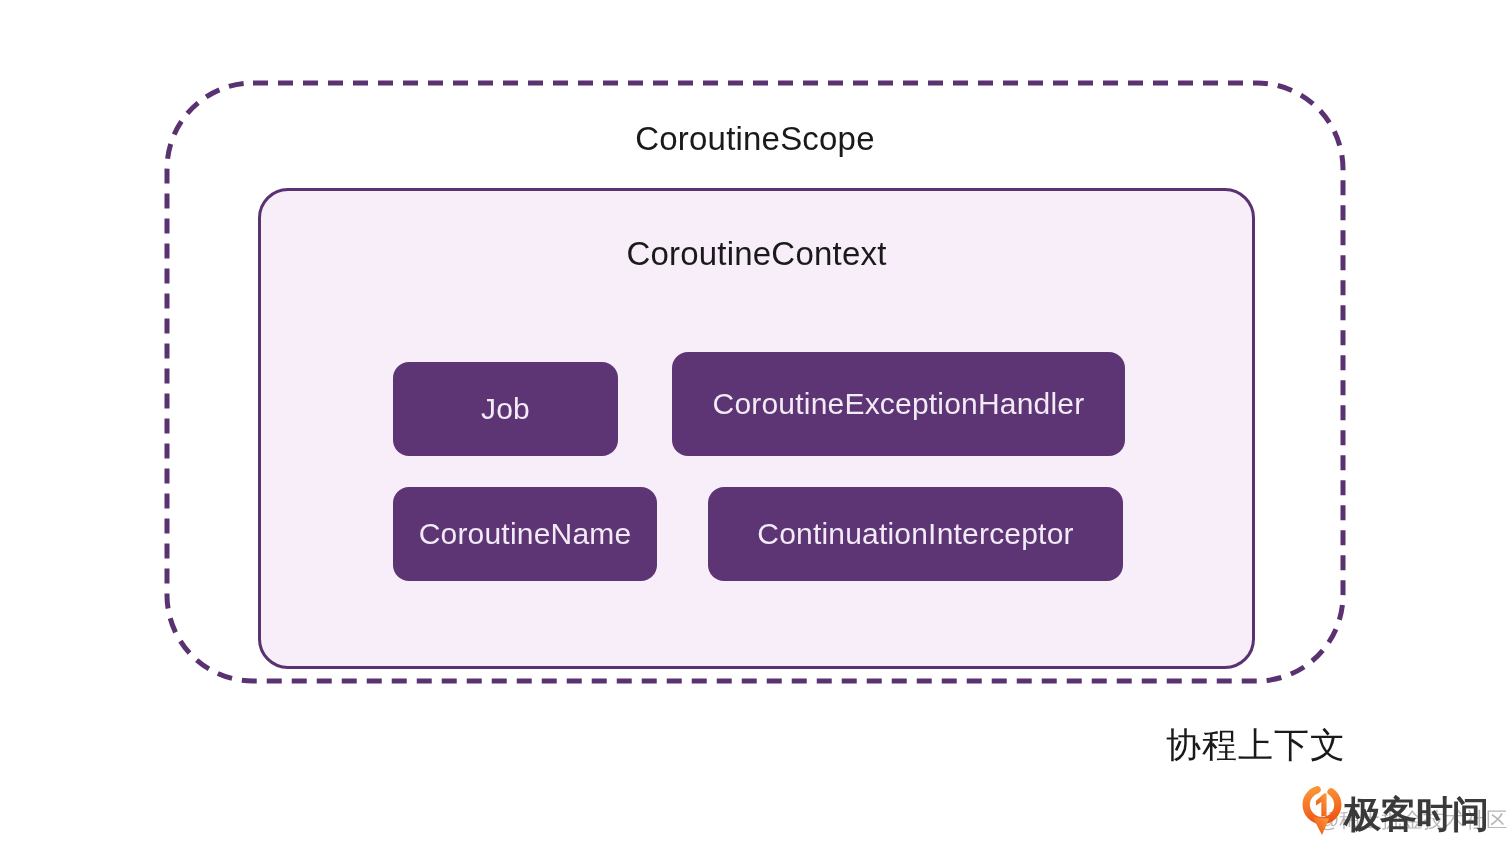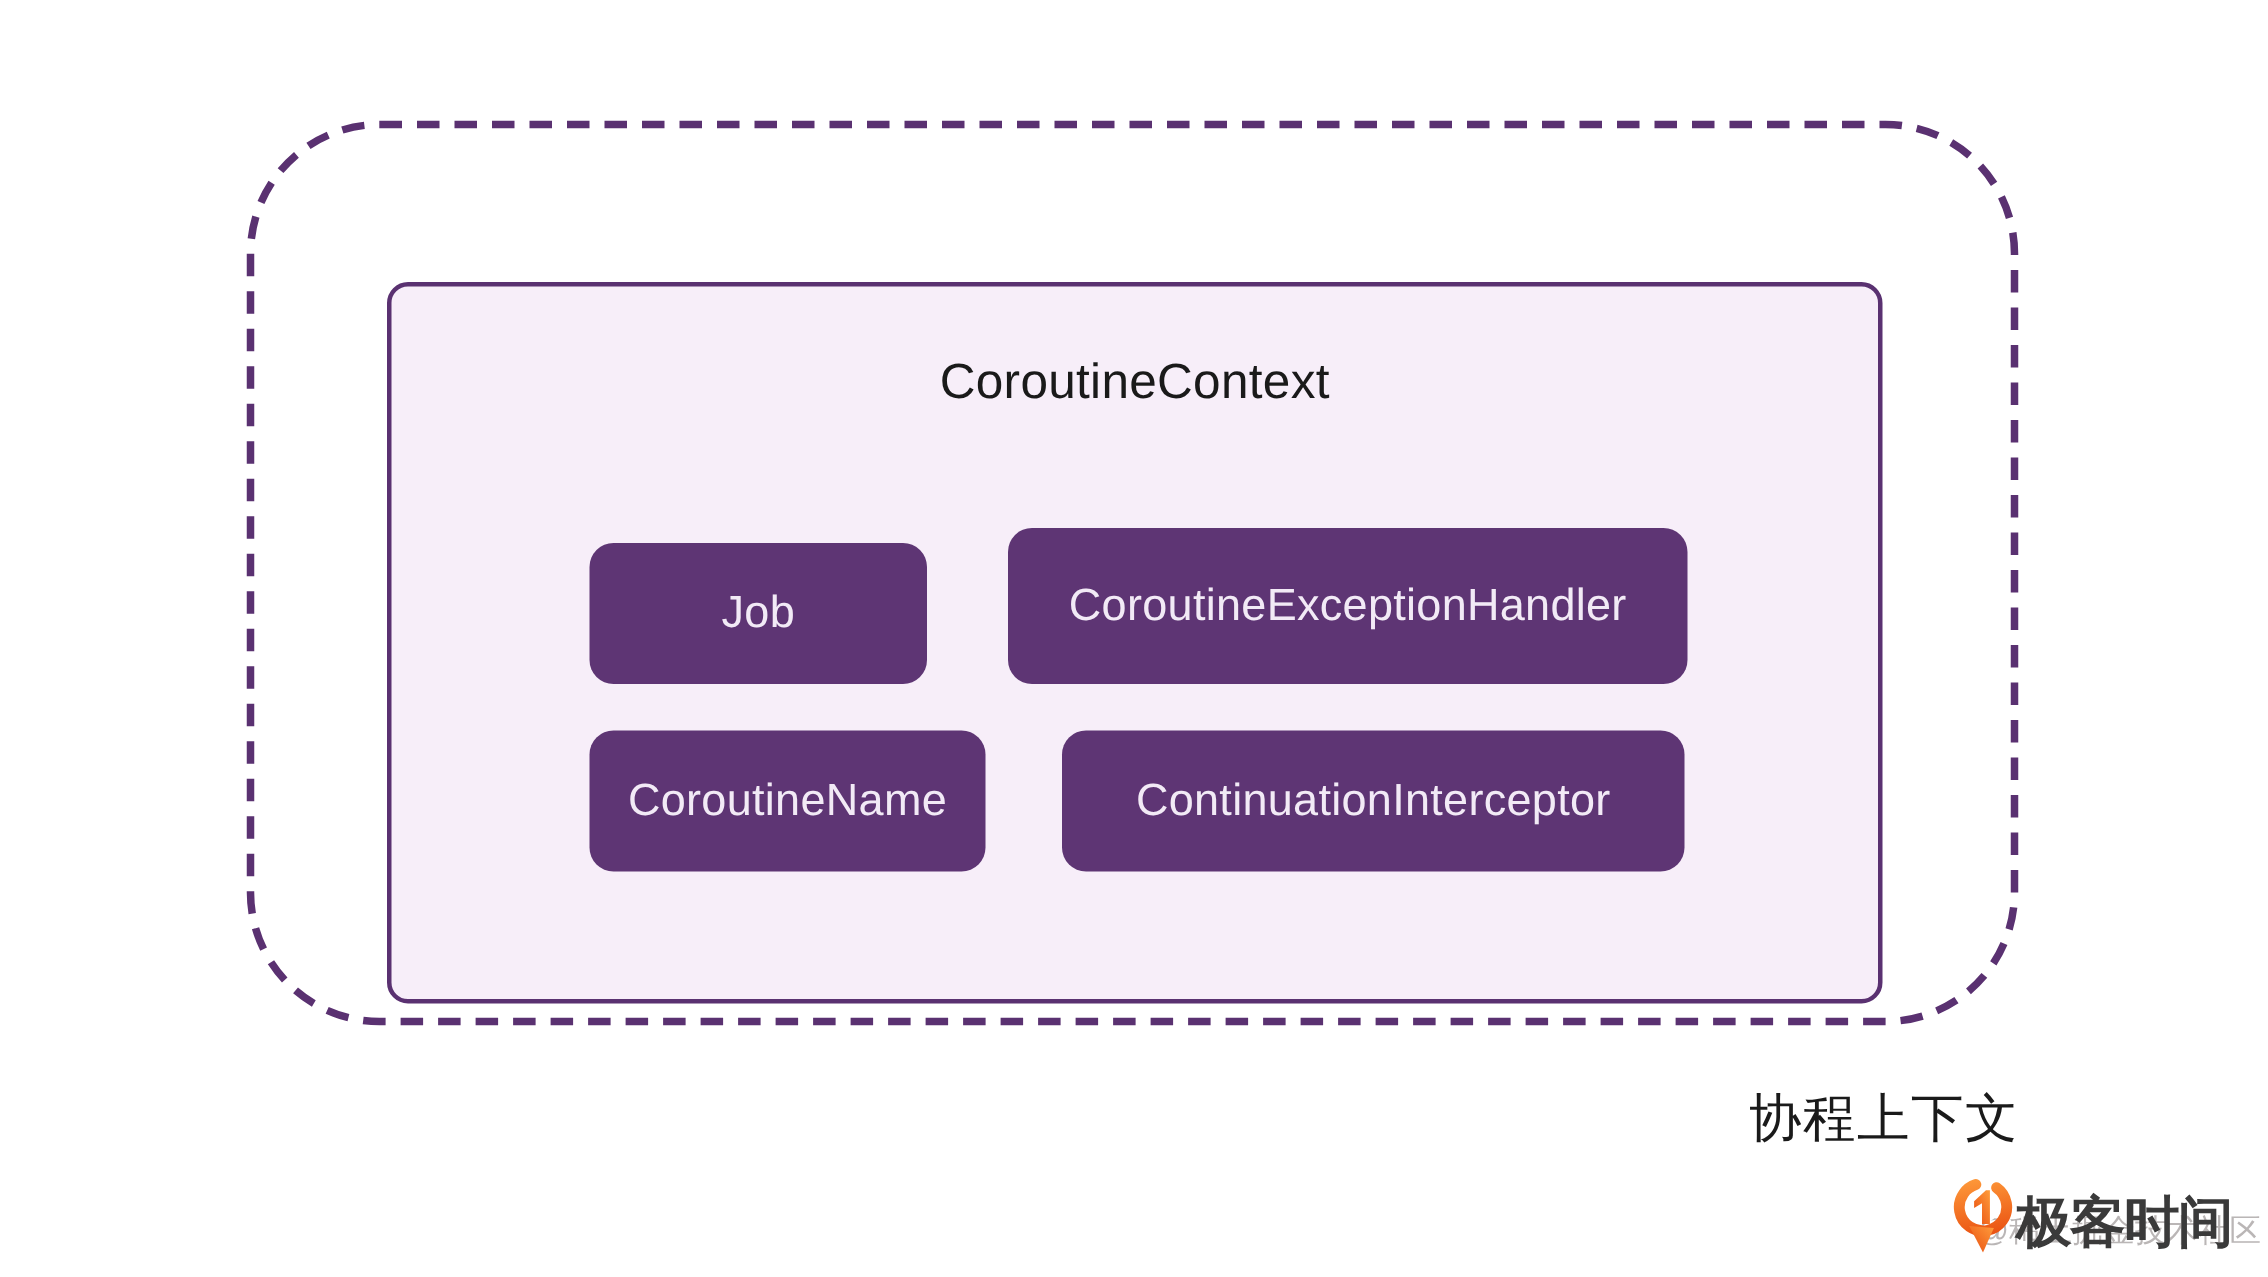--- a/index.html
+++ b/index.html
@@ -26,21 +26,21 @@
   .scope-title{
     position:absolute;left:164px;top:120px;width:1182px;
     text-align:center;font-size:33px;font-weight:400;color:var(--text-dark);
     letter-spacing:0.2px;
   }
 
   .context-box{
     position:absolute;left:258px;top:188px;width:997px;height:481px;
     background:var(--inner-fill);
     border:3px solid var(--purple-dark);
-    border-radius:14px;
+    border-radius:30px;
   }
   .context-title{
     position:absolute;left:0;top:44px;width:100%;
     text-align:center;font-size:33px;font-weight:400;color:var(--text-dark);
     letter-spacing:0.2px;
   }
   .chip{
     position:absolute;
     background:var(--chip-fill);
     border-radius:16px;
@@ -75,20 +75,21 @@
 </style>
 </head>
 <body>
 
 <div class="stage">
 
   <svg class="outer-dashed-svg" width="1182" height="604" viewBox="0 0 1182 604">
     <rect x="3" y="3" width="1176" height="598" rx="86" ry="86" fill="none" stroke="#5a3171" stroke-width="5" stroke-dasharray="15 10"></rect>
   </svg>
 
+  <div class="scope-title">CoroutineScope</div>
 
   <div class="context-box">
     <div class="context-title">CoroutineContext</div>
 
     <div class="chip chip-job">Job</div>
     <div class="chip chip-ceh">CoroutineExceptionHandler</div>
     <div class="chip chip-name">CoroutineName</div>
     <div class="chip chip-ci">ContinuationInterceptor</div>
   </div>
 

